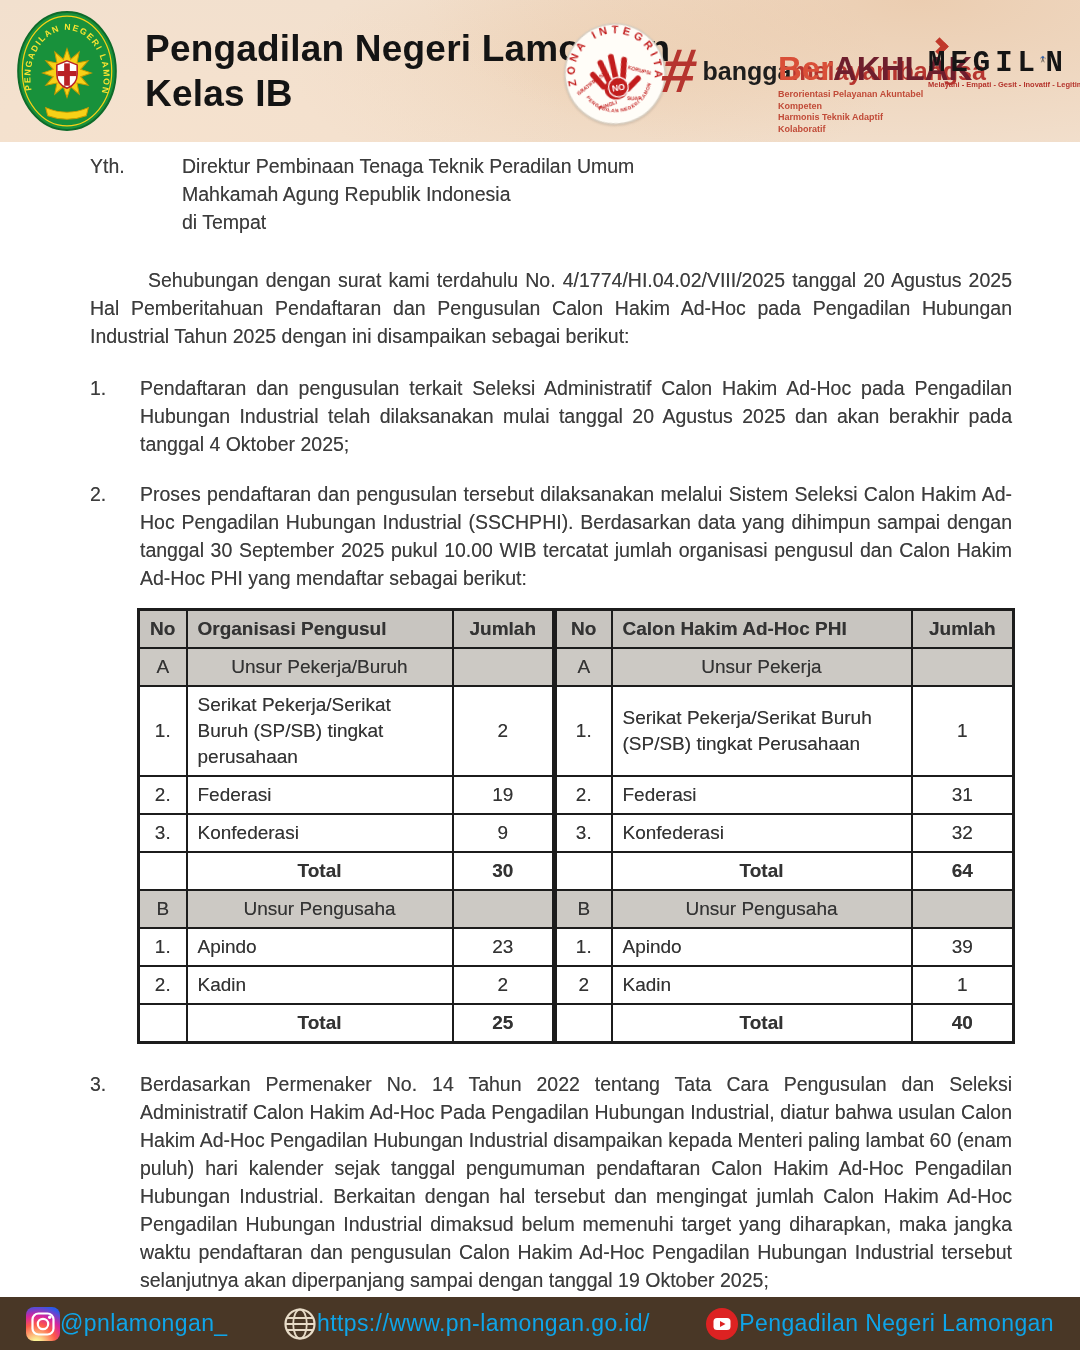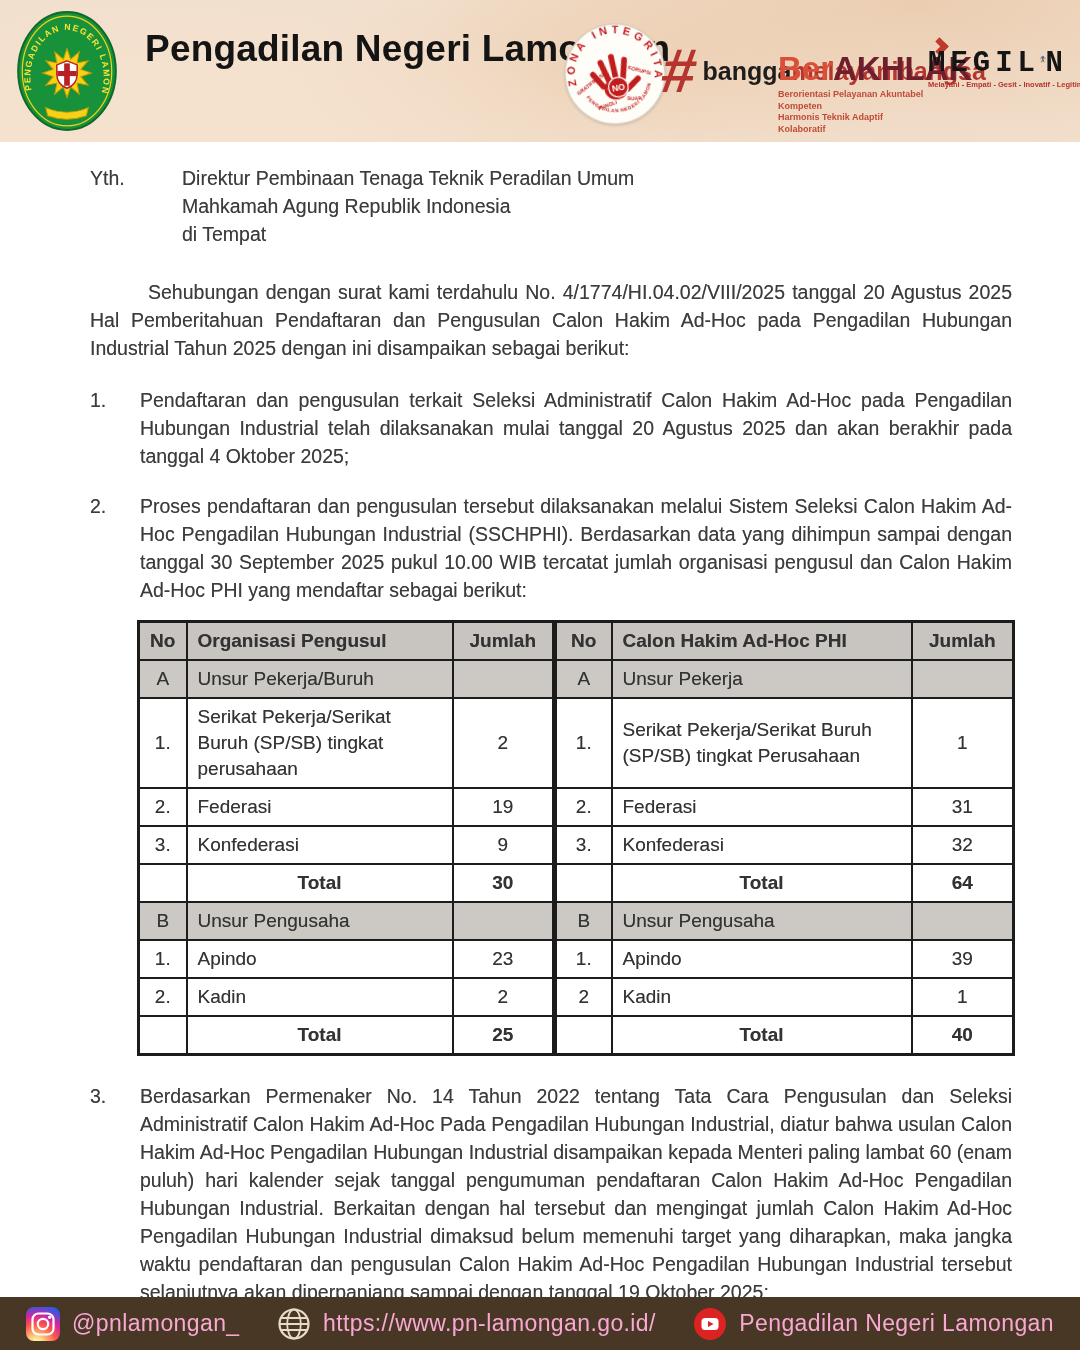--- a/index.html
+++ b/index.html
@@ -46,54 +46,54 @@
   .berakhlak .tagline { margin-top:4px; font-size:9px; font-weight:700; color:#c14b38; line-height:1.3; }
 
   .megilan { position:absolute; left:928px; top:40px; width:140px; text-align:center; }
   .megilan .row { display:flex; align-items:flex-end; justify-content:center; }
   .megilan .ltrs { font-size:29px; font-weight:800; color:#151515; letter-spacing:5px; line-height:1;font-family:Liberation Mono, monospace; }
   .megilan .tagline { margin-top:2px; font-size:7.5px; font-weight:700; color:#b5342c; white-space:nowrap; }
 
   
   .letter {
     position:absolute; top:142px; left:0; width:1080px; height:1155px;
-    background:#ffffff; padding:20px 68px 0 90px;
+    background:#ffffff; padding:8px 68px 0 90px;
     color:#3c3c3c; font-size:19.5px; line-height:28px;
     text-shadow:0 0 .5px rgba(70,70,70,.6);
   }
   .recipient { display:flex; margin-top:2px; }
   .recipient .sal { width:60px; flex-shrink:0; }
   .recipient .addr div { display:block;margin-left:32px; }
 
   .opening { margin-top:30px; text-align:justify; text-indent:58px; }
 
   .item { display:flex; margin-top:24px; }
   .item .no { width:50px; flex-shrink:0; }
   .item .txt { flex:1; text-align:justify; }
 
   
   .table-wrap { margin:16px 0 0 47px; }
   table.reg { border-collapse:collapse; table-layout:fixed; width:875px; border:3px solid #1c1c1c; font-size:19px; line-height:26px; color:#333; }
   table.reg th, table.reg td { border:2px solid #1c1c1c; padding:5px 10px; vertical-align:middle; }
   table.reg th { background:#c8c5c0; font-weight:700; text-align:left; }
   table.reg th.c, table.reg td.c { text-align:center; }
   table.reg td.mid, table.reg th.mid { border-left-width:5px; }
-  tr.r-section td { background:#ccc9c4; }
+  tr.r-section td { background:#ccc9c4;text-align:center; }
   tr.r-total td.lbl { font-weight:700; text-align:center; }
   tr.r-total td.c { font-weight:700; }
 
   .item3 { margin-top:26px; }
 
   
   .footer {
     position:absolute; left:0; bottom:0; width:1080px; height:53px;
     background:#493726; display:flex; align-items:center;
     justify-content:space-between; padding:0 26px;
   }
-  .fgroup { display:flex; align-items:center; gap:12px; color:#f9a8d4; font-size:23px; letter-spacing:.4px; }
+  .fgroup { display:flex; align-items:center; color:#0ea5e9; font-size:23px; letter-spacing:.4px; }
 </style>
 </head>
 <body>
 
 <div class="page">
 
   <div class="header">
 
     <div class="emblem">
       <svg viewBox="0 0 100 120" width="106" height="122">
@@ -106,20 +106,21 @@
         <polygon points="50,38 53.6,48.5 62,41.2 59.9,52.1 70.8,50 63.5,58.4 74,62 63.5,65.6 70.8,74 59.9,71.9 62,82.8 53.6,75.5 50,86 46.4,75.5 38,82.8 40.1,71.9 29.2,74 36.5,65.6 26,62 36.5,58.4 29.2,50 40.1,52.1 38,41.2 46.4,48.5" fill="#f7d117" stroke="#c99b00" stroke-width="1"></polygon>
         <path d="M50 50 l10 4 v9 c0 8 -4.5 12 -10 14 c-5.5 -2 -10 -6 -10 -14 v-9 z" fill="#ffffff" stroke="#b92025" stroke-width="1.5"></path>
         <path d="M47.2 52.5 h5.6 v22 h-5.6 z" fill="#b92025"></path>
         <path d="M40.5 60 h19 v5 h-19 z" fill="#b92025"></path>
         <path d="M29 96 q21 9 42 0 l-2 8 q-19 7 -38 0 z" fill="#f7d117" stroke="#c99b00" stroke-width="1"></path>
       </svg>
     </div>
 
     <div class="header-title">
       <div>Pengadilan Negeri Lamongan</div>
+      <div>Kelas IB</div>
     </div>
 
     <div class="zona">
       <svg viewBox="0 0 100 100" width="104" height="104">
         <circle cx="50" cy="50" r="48" fill="#fffdf8" stroke="#d8cfc2" stroke-width="1.5"></circle>
         <path id="zi-top" d="M 13 60 A 38.5 38.5 0 1 1 87 60" fill="none"></path>
         <text font-size="10.5" font-weight="bold" fill="#c21d1d" letter-spacing=".5">
           <textPath href="#zi-top" startOffset="4%" textLength="148">ZONA INTEGRITAS</textPath>
         </text>
         <g stroke="#c21d1d" stroke-width="5.5" stroke-linecap="round">

